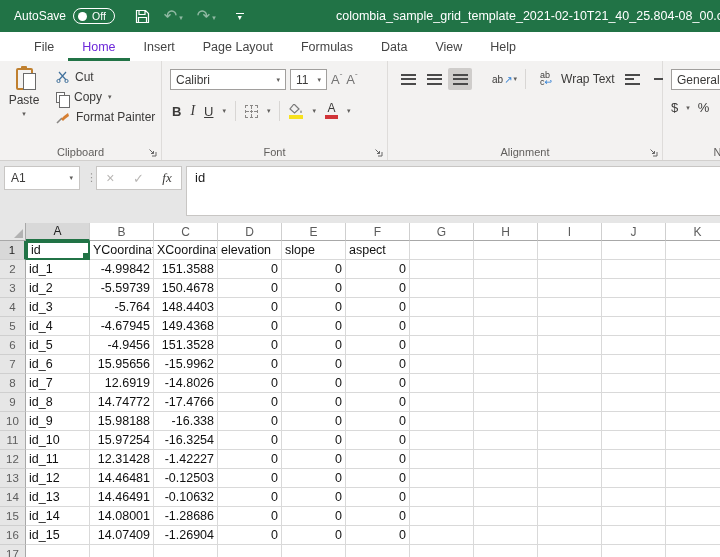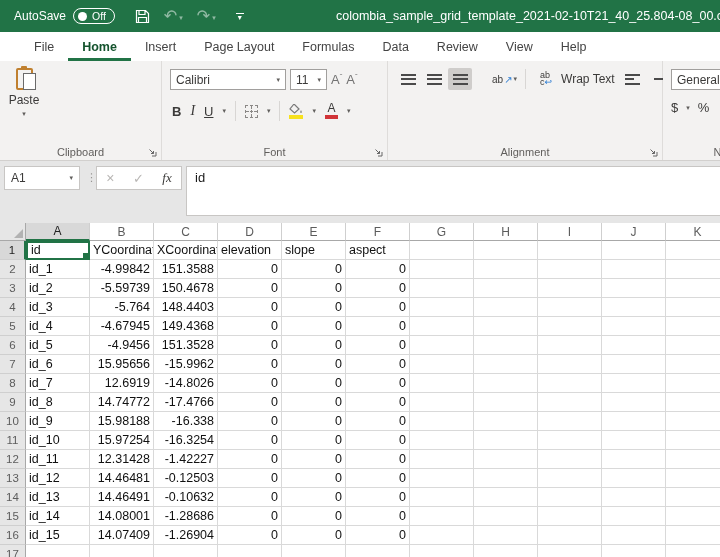--- a/index.html
+++ b/index.html
@@ -16,21 +16,21 @@
   .arr{font-size:16px;line-height:16px;color:rgba(255,255,255,.5)}
   .tinycaret{font-size:7px;color:rgba(255,255,255,.5);padding-bottom:2px}
   .qatmore{display:inline-flex;flex-direction:column;align-items:center;margin-left:6px}
   .qatmore i{display:block;width:8px;border-top:1px solid #fff;margin-bottom:1px}
   .qatmore span{font-size:8px;line-height:5px;color:#fff;font-style:normal}
   .doc-title{position:absolute;left:336px;top:0;height:32px;display:flex;align-items:center;gap:7px;font-size:12.5px;white-space:nowrap}
 
   
   .tabrow{height:29px;background:#fff;display:flex;align-items:stretch;padding-left:20px}
   .tab{padding:0 14px;display:flex;align-items:center;font-size:12.5px;color:#444;border-bottom:3px solid transparent;padding-top:3px}
-  .tab.active{color:#14532d;font-weight:bold;border-bottom-color:#217346}
+  .tab.active{color:#6d28d9;font-weight:normal;border-bottom-color:#217346}
 
   
   .ribbon{height:100px;background:#f3f2f1;border-bottom:1px solid #d2d0ce;display:flex;position:relative}
   .group{position:relative;border-right:1px solid #dedcda;flex:none}
   .grouplabel{position:absolute;bottom:2px;left:0;right:0;text-align:center;font-size:11px;color:#605e5c}
   .launcher{position:absolute;bottom:3px;right:4px}
   .g-clip{width:162px}
   .g-font{width:226px}
   .g-align{width:275px}
   .g-num{width:140px;border-right:none}
@@ -145,33 +145,54 @@
   </div>
 </div>
 
 <div class="tabrow">
     <div class="tab">File</div>
     <div class="tab active">Home</div>
     <div class="tab">Insert</div>
     <div class="tab">Page Layout</div>
     <div class="tab">Formulas</div>
     <div class="tab">Data</div>
-    <div class="tab">Review</div>
     <div class="tab">View</div>
     <div class="tab">Help</div>
   </div>
 
 <div class="ribbon">
 
   <div class="group g-clip">
     <div class="clipwrap">
       <div class="paste">
         <span class="pasteic"></span>
         <span>Paste</span>
         <span class="ddc">▾</span>
+      </div>
+      <div class="cliprows">
+        <div class="cliprow">
+          <svg width="13" height="12" viewBox="0 0 13 12">
+              <path d="M3 1 L10 9 M10 1 L3 9" stroke="#41719c" stroke-width="1.2" fill="none"></path>
+              <circle cx="2.5" cy="10" r="1.6" fill="none" stroke="#41719c"></circle>
+              <circle cx="10.5" cy="10" r="1.6" fill="none" stroke="#41719c"></circle>
+            </svg>
+          <span>Cut</span>
+        </div>
+        <div class="cliprow">
+          <span class="copyic"></span>
+          <span>Copy</span>
+          <span class="ddc">▾</span>
+        </div>
+        <div class="cliprow">
+          <svg width="14" height="13" viewBox="0 0 14 13">
+              <path d="M1 12 L6 7" stroke="#8a8886" stroke-width="1.6"></path>
+              <path d="M5 8 L8 5 L12 2 L13 5 L9 8 L7 10 Z" fill="#d67f33"></path>
+            </svg>
+          <span>Format Painter</span>
+        </div>
       </div>
     </div>
     <div class="grouplabel">Clipboard</div>
     <svg class="launcher" width="9" height="9" viewBox="0 0 9 9">
         <path d="M8 4 v4 h-4" fill="none" stroke="#666"></path>
         <path d="M1.5 1.5 l4 4 M5.5 3 v2.5 h-2.5" fill="none" stroke="#666"></path>
       </svg>
   </div>
 
   <div class="group g-font">

